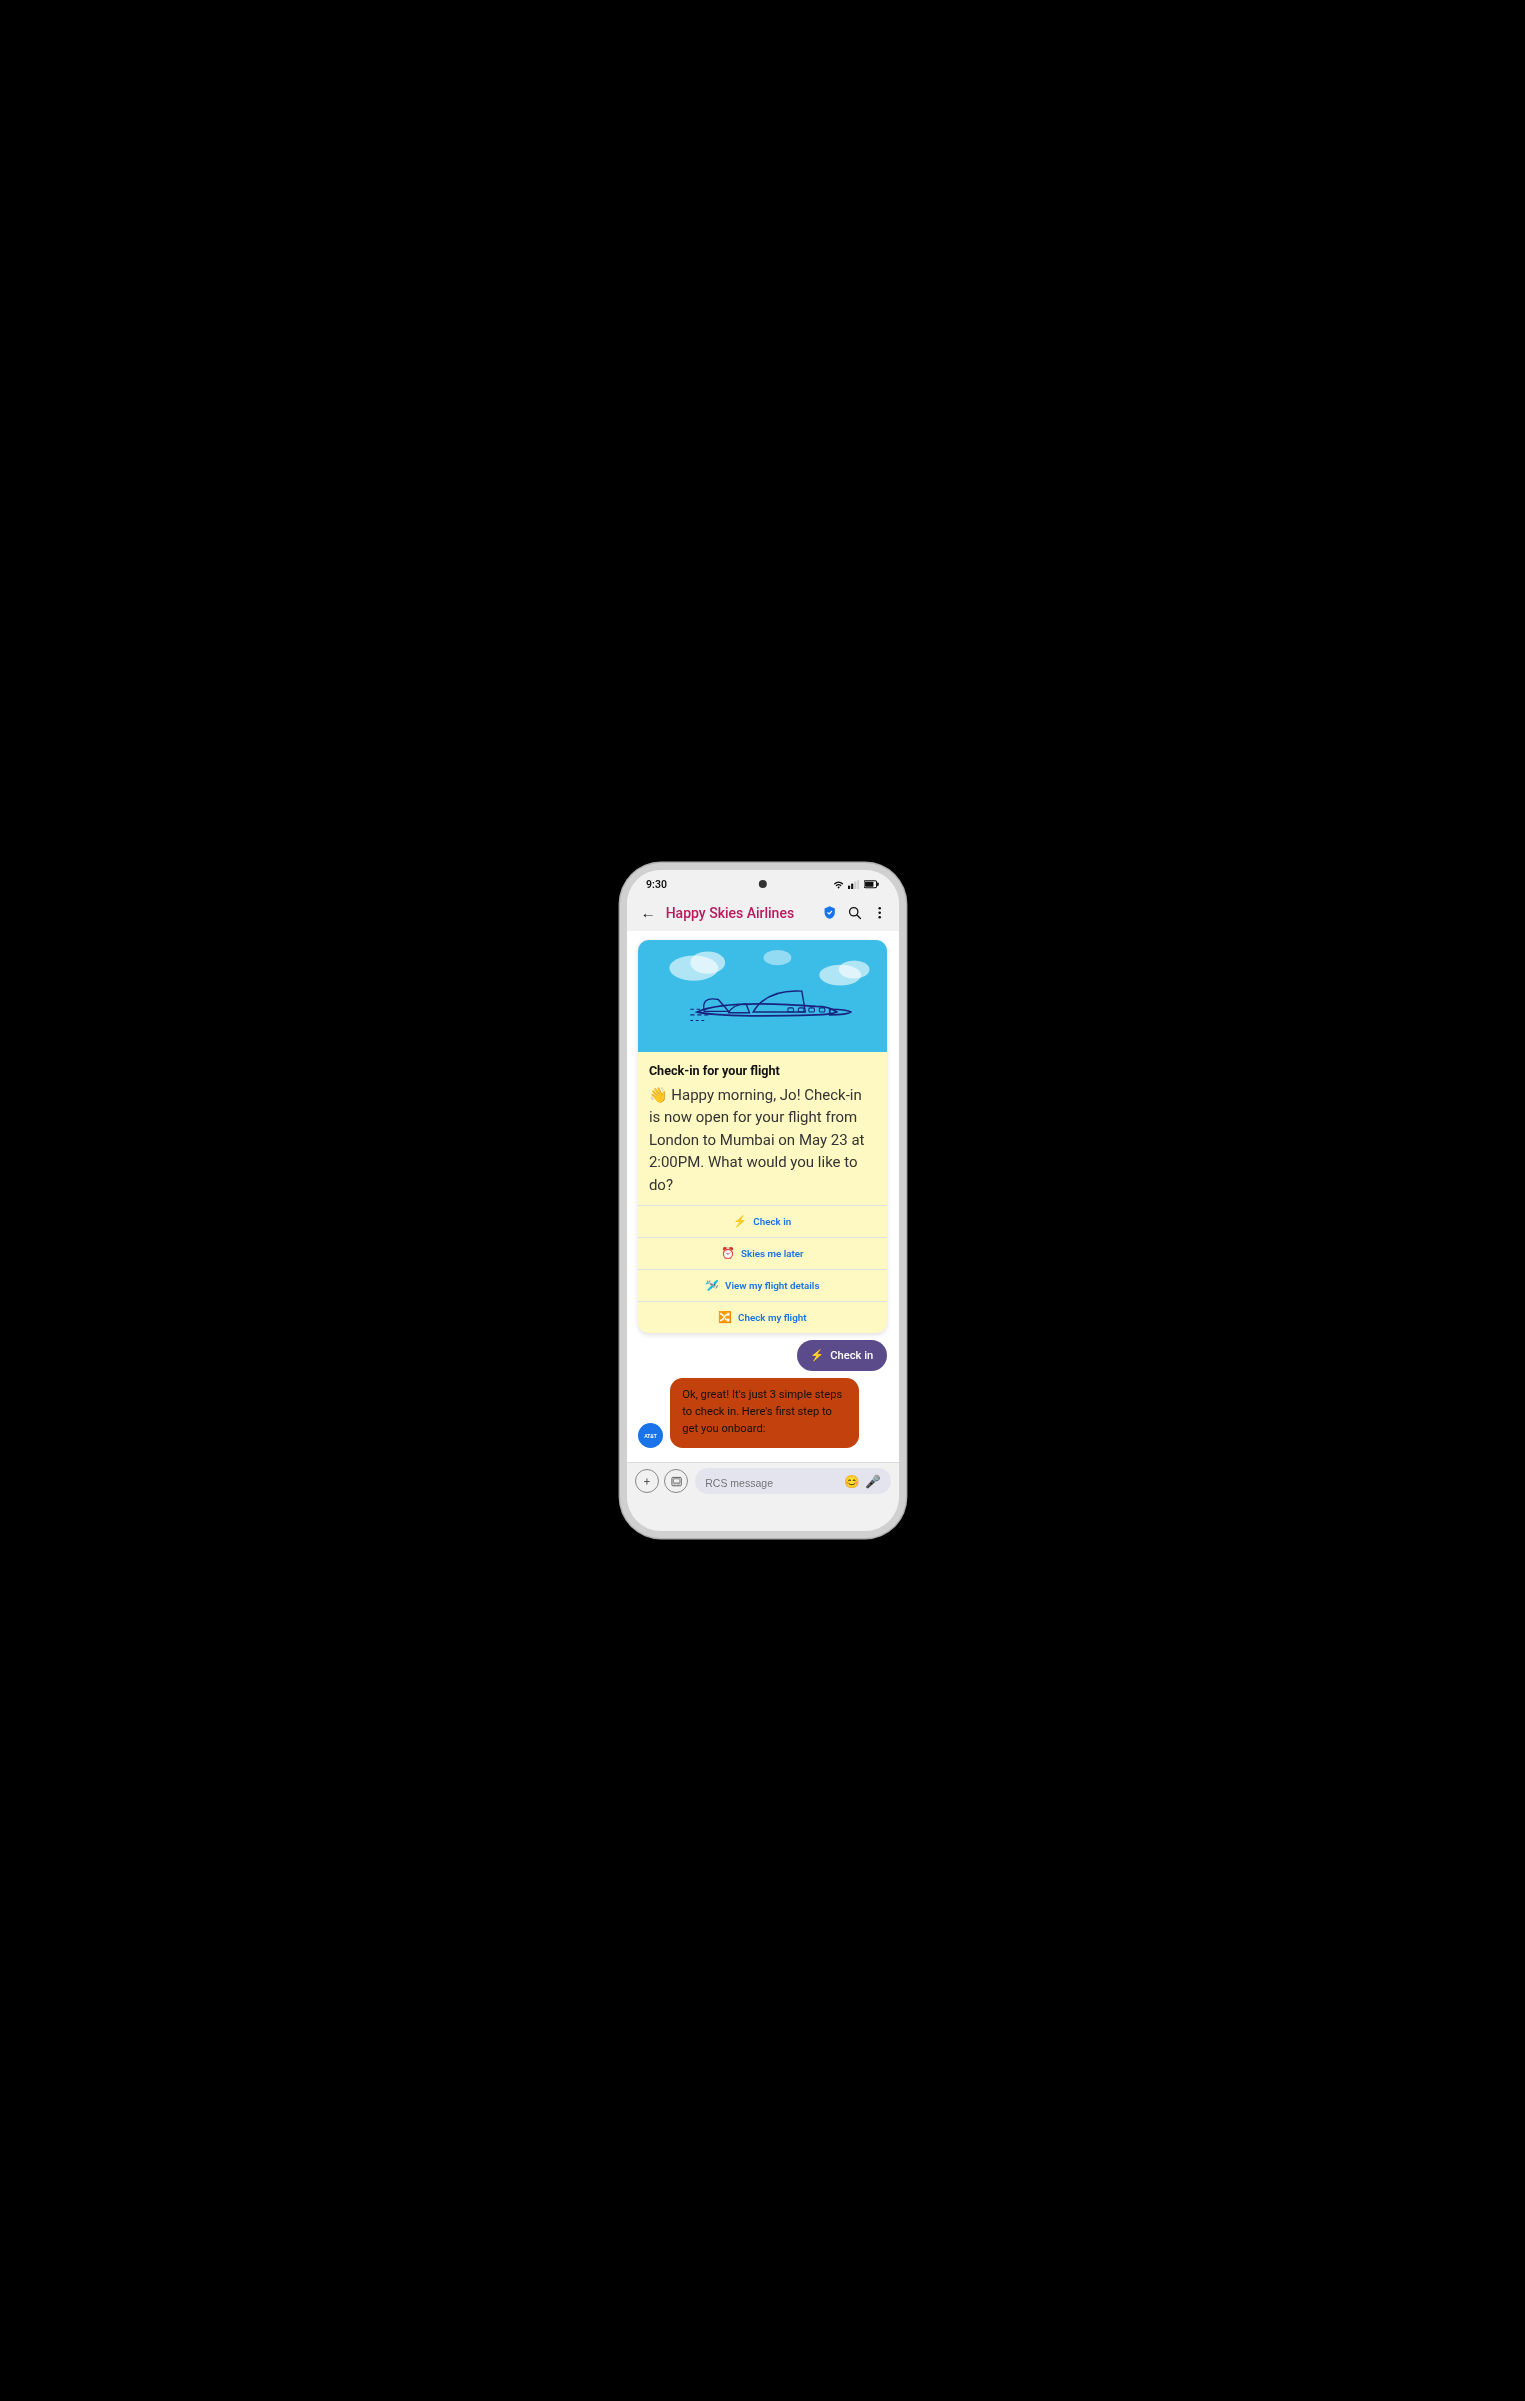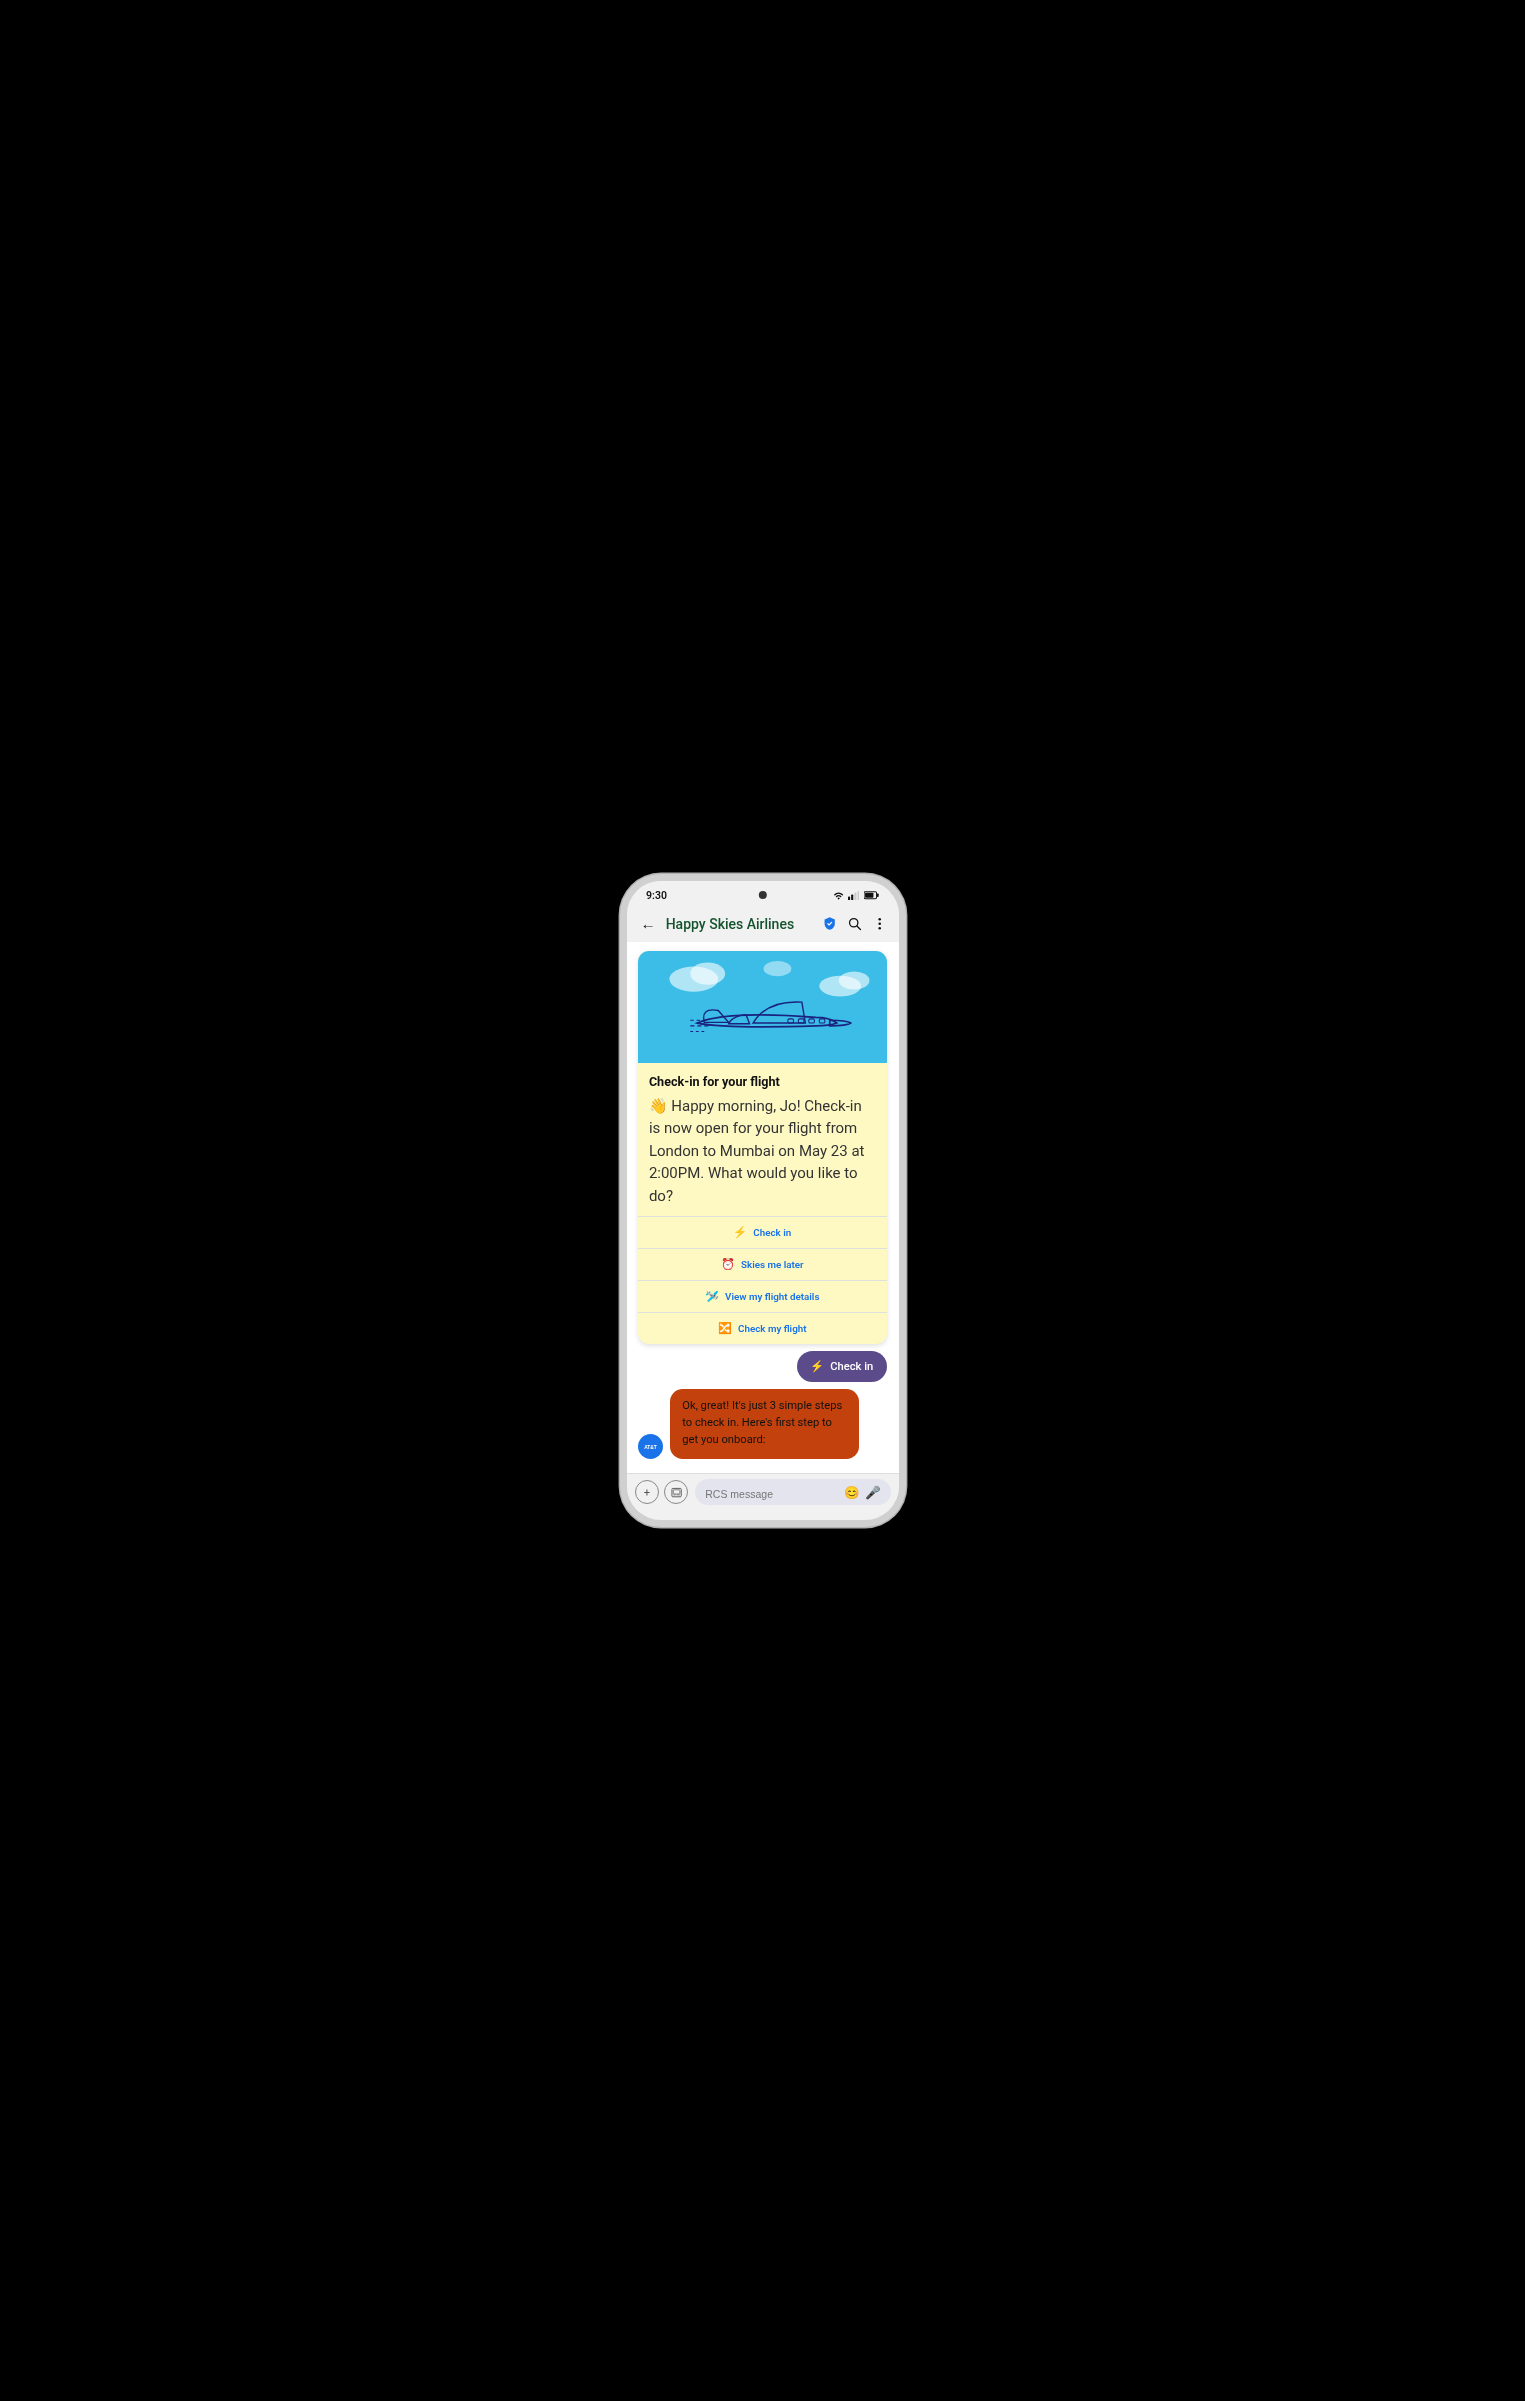--- a/index.html
+++ b/index.html
@@ -12,21 +12,21 @@
       font-family: 'Roboto', Arial, sans-serif;
     }
     .phone-frame {
       width: 272px;
       min-height: 433px;
       background: #f1f1f1;
       border-radius: 34px;
       overflow: hidden;
       box-shadow: 0 0 0 7px #d0d0d0, 0 0 0 8.4px #b0b0b0;
       position: relative;
-      padding-bottom: 8px;
+      padding-bottom: 30px;
     }
     
     .status-bar {
       display: flex;
       justify-content: space-between;
       align-items: center;
       padding: 8.4px 19.6px 4.2px 19.6px;
       background: #f1f1f1;
     }
     .status-time {
@@ -61,21 +61,21 @@
     .back-btn {
       font-size: 15.4px;
       color: #111;
       cursor: pointer;
       padding: 2.8px;
     }
     .app-title {
       flex: 1;
       font-size: 14px;
       font-weight: 500;
-      color: #14532d;
+      color: #be185d;
     }
     .top-icons {
       display: flex;
       align-items: center;
       gap: 9.8px;
     }
     
     .chat-area {
       background: #fff;
       padding: 0 8.4px 8.4px 8.4px;

